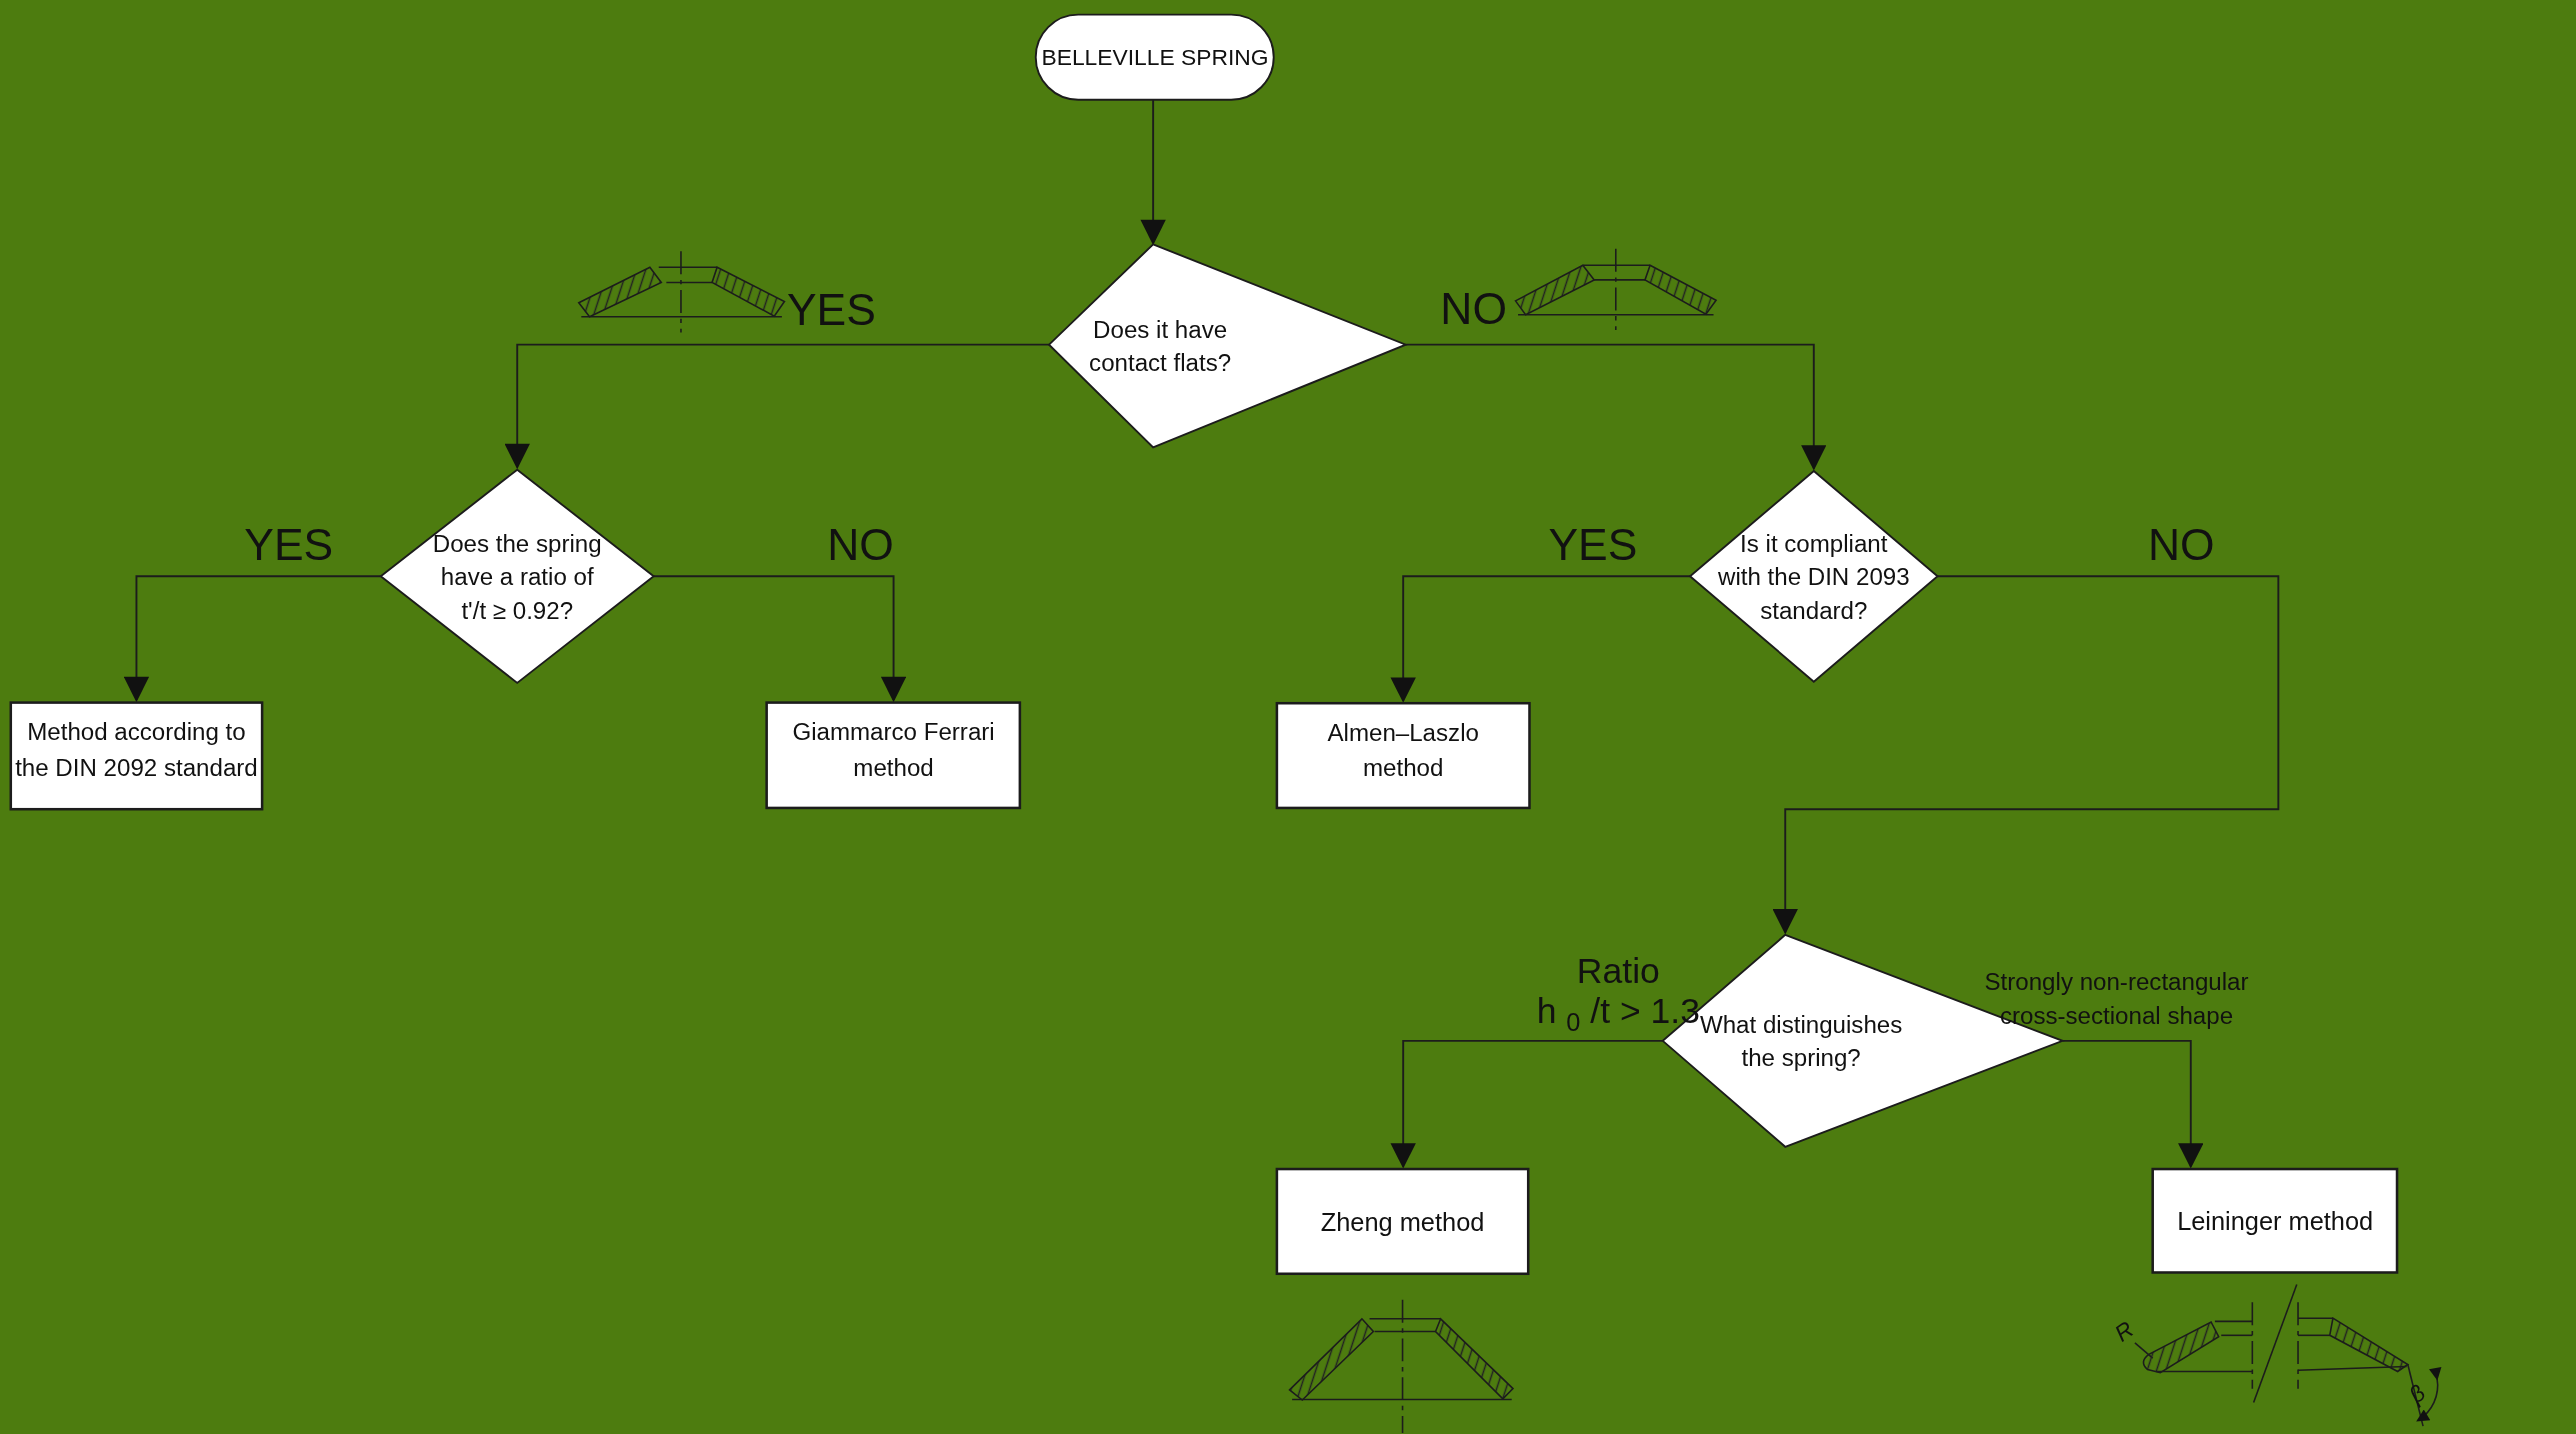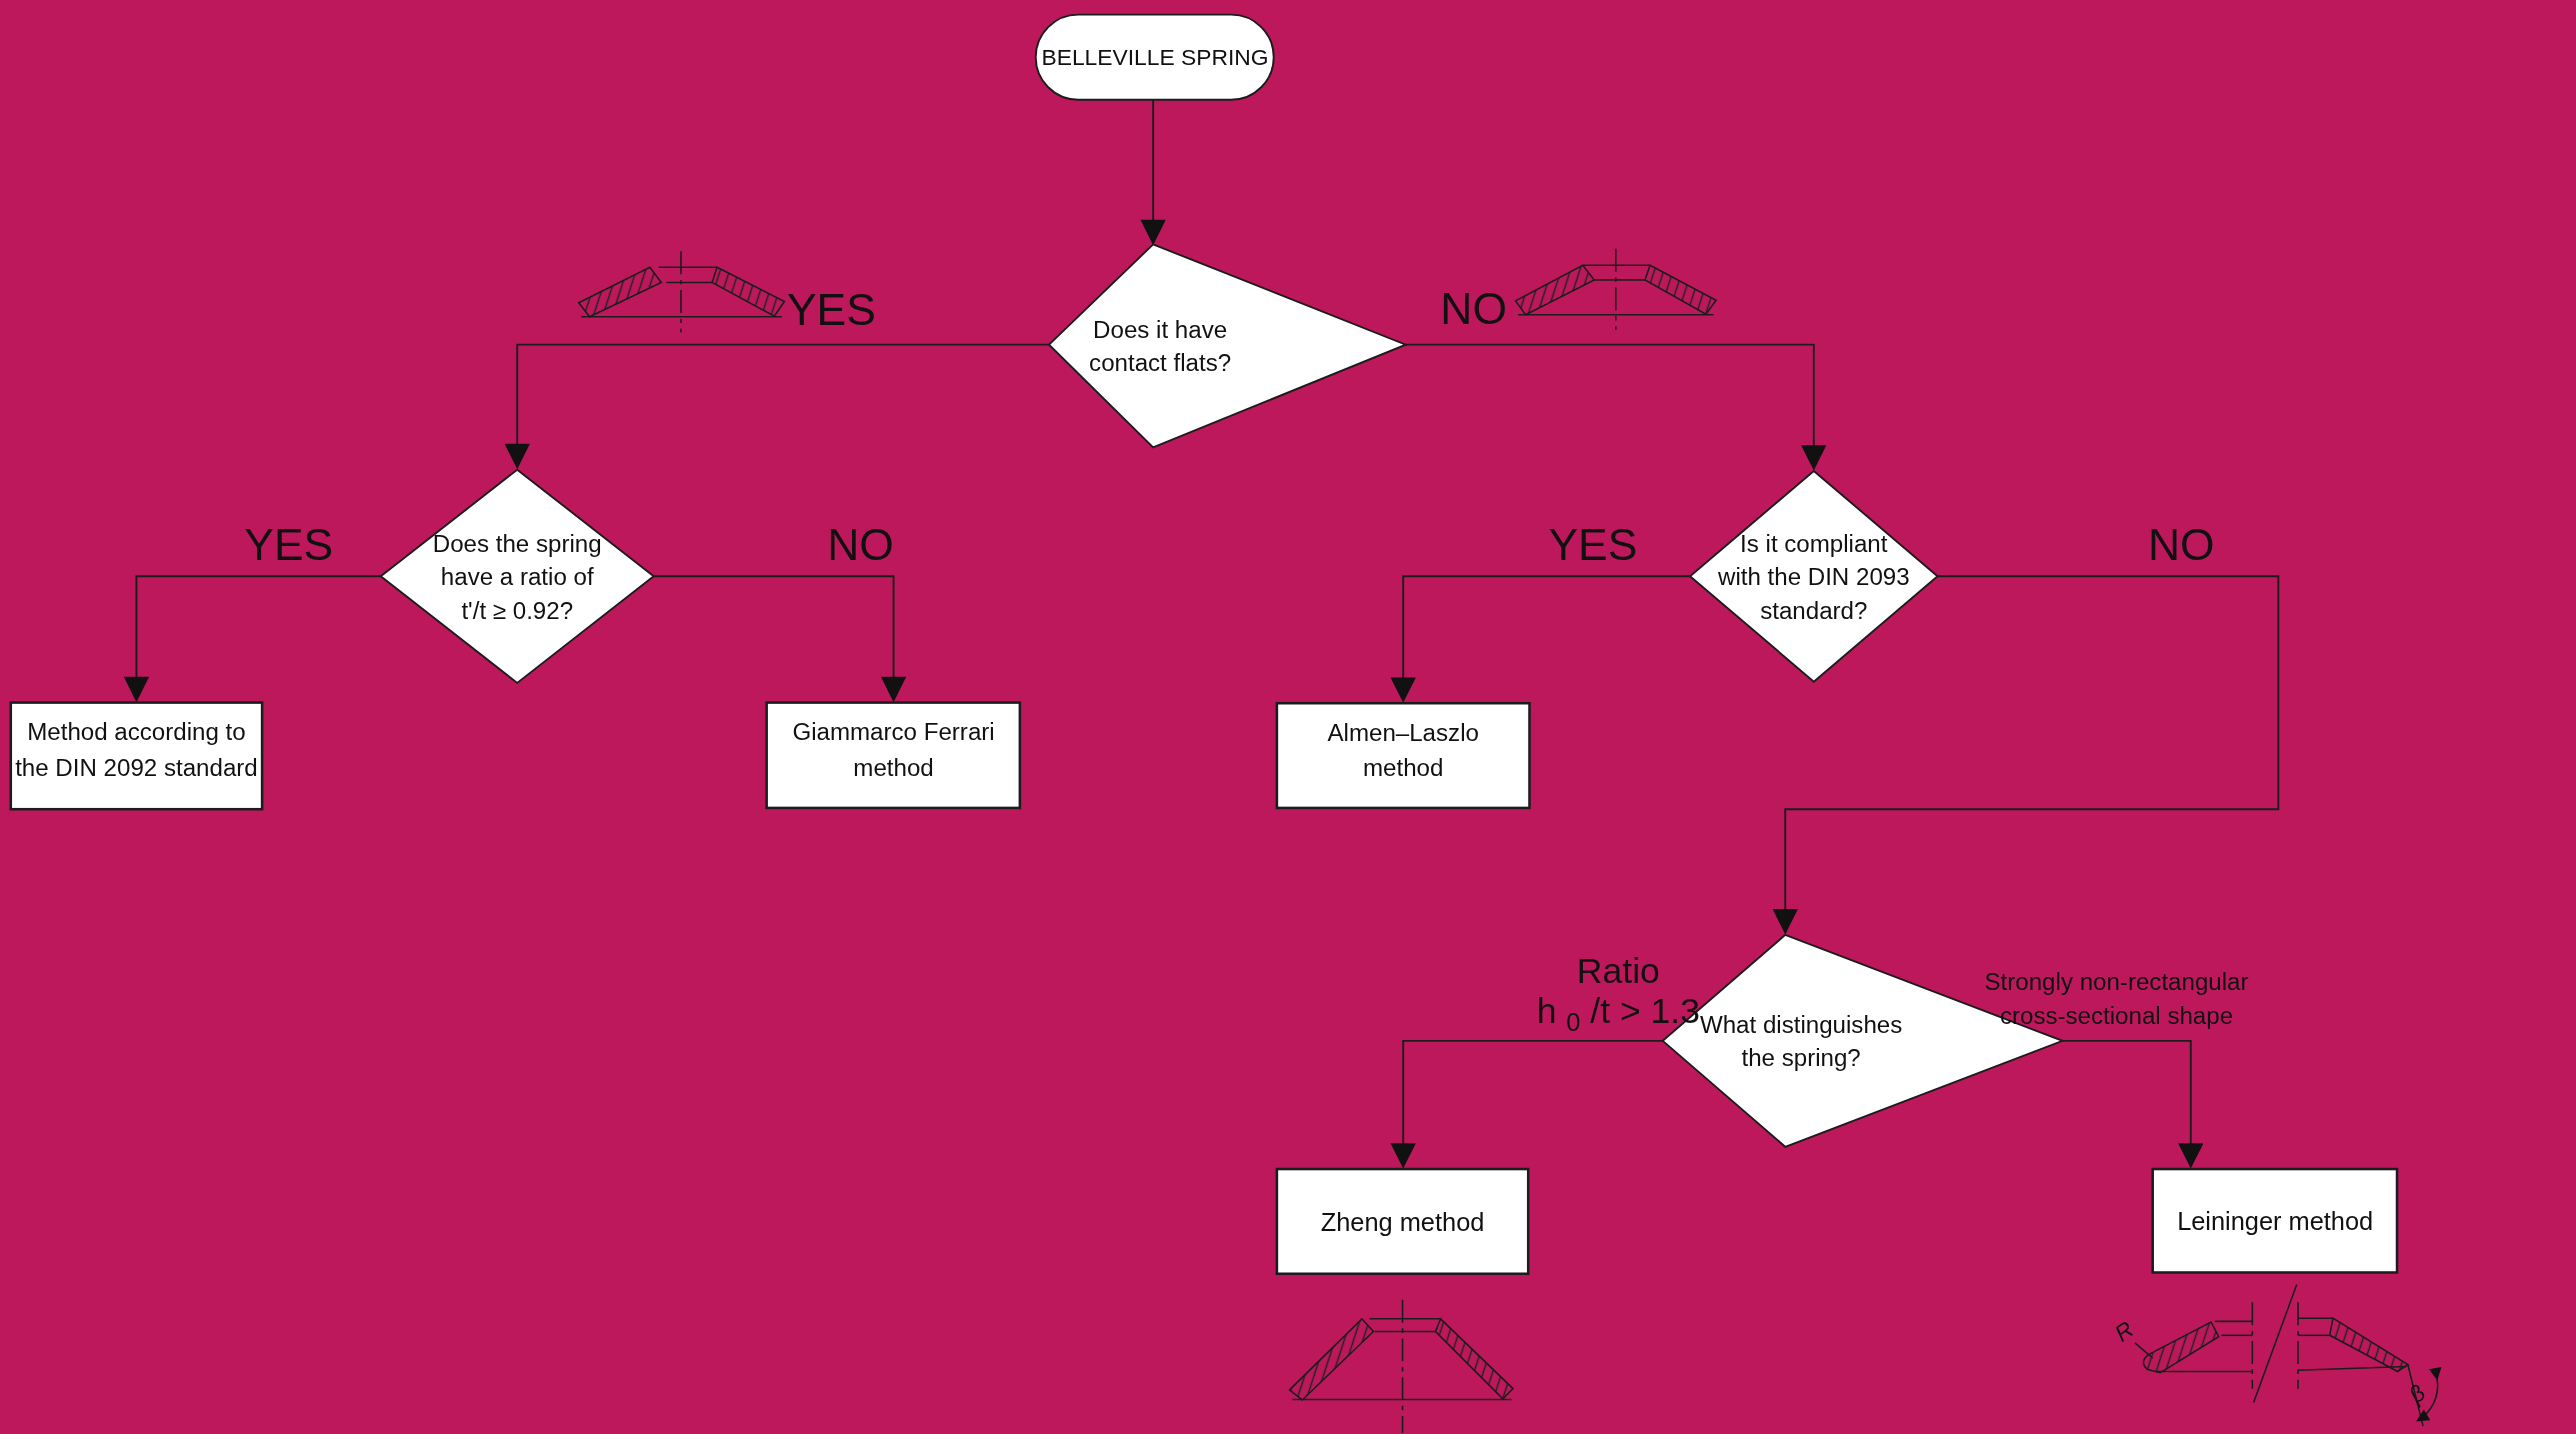--- a/index.html
+++ b/index.html
@@ -1,16 +1,16 @@
 <!DOCTYPE html>
 <html style="font-size:10.2px"><head>
 <meta charset="utf-8">
 <style>
   html,body{margin:0;padding:0;background:#ffffff;}
-  .page{width:2576px;height:1435px;background:#be185d;}
+  .page{width:2576px;height:1435px;background:#4d7c0f;}
   svg{display:block;}
   .shape{fill:#ffffff;stroke:#1c1c1c;stroke-width:3;}
   .box{stroke-width:4;}
   .line{fill:none;stroke:#1c1c1c;stroke-width:3;}
   .thin{stroke-width:2.5;}
   .cl{fill:none;stroke:#1c1c1c;stroke-width:2.5;stroke-dasharray:36 9 7 9;}
   .hatched{fill:url(#hatch);stroke:#1c1c1c;stroke-width:2.5;}
   text{font-family:"Liberation Sans","DejaVu Sans",sans-serif;fill:#111111;text-anchor:middle;}
   .t-start{font-size:36px;}
   .t-node{font-size:38px;}

